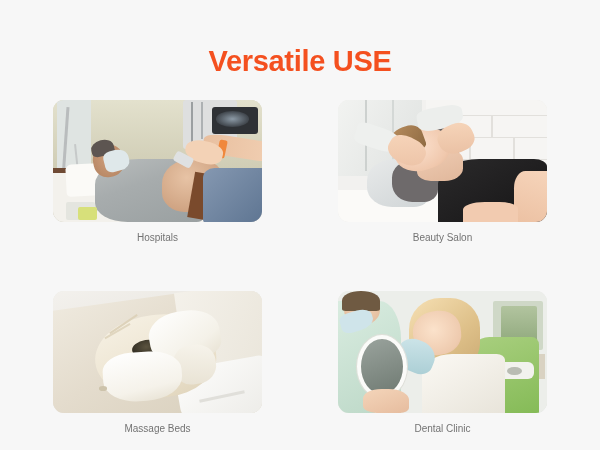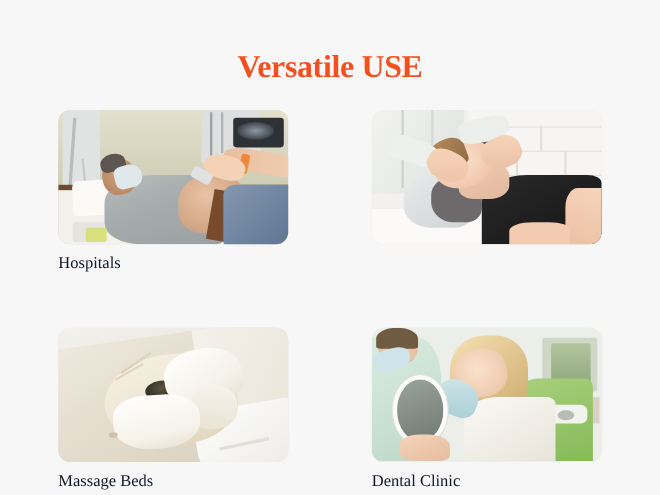--- a/index.html
+++ b/index.html
@@ -46,23 +46,23 @@
   .thumb {
     position: relative;
     width: 209px;
     height: 122px;
     border-radius: 11px;
     overflow: hidden;
     background: #e9e9e6;
   }
   .card-label {
     margin-top: 9px;
-    text-align: left;
-    font-size: 15px;
-    color: #0f172a;
+    text-align: center;
+    font-size: 10px;
+    color: #737373;
     line-height: 1.3;
   }
 
   
   .sc-hosp { position: absolute; inset: 0; background: linear-gradient(180deg,#dfddc9 0%,#ccc9b0 48%,#b8b49a 60%,#c9c6b2 100%); }
   .sc-hosp .wall { position: absolute; left:0; top:0; width:100%; height:58%; background: linear-gradient(180deg,#e3e1cd,#cfccb4); }
   .sc-hosp .wall-door { position:absolute; left:2%; top:0; width:16%; height:58%; background:#dfe4e2; }
   .sc-hosp .rail { position:absolute; left:5%; top:6%; width:2.5px; height:82%; background:#b9bcbd; transform: rotate(4deg); }
   .sc-hosp .rail2 { position:absolute; left:12%; top:36%; width:2px; height:62%; background:#c6c9c9; transform: rotate(-6deg); }
   .sc-hosp .bedline { position:absolute; left:0; top:56%; width:100%; height:5px; background:#6f4a34; }
@@ -226,21 +226,21 @@
     border-radius: 40% 44% 46% 40%;
     transform: rotate(-8deg);
   }
   .sc-mass .wrinkle { position:absolute; left:26%; top:26%; width:16%; height:2px; background:#ddd2ba; transform: rotate(-34deg); }
   .sc-mass .wrinkle2 { position:absolute; left:24%; top:32%; width:14%; height:2px; background:#e0d6bf; transform: rotate(-30deg); }
   .sc-mass .knob { position:absolute; left:22%; top:78%; width:4%; height:4%; background:#cdc3ab; border-radius:50%; }
 </style>
 </head>
 <body style="background: rgb(247, 247, 247);">
 
-<div id="page" style="background: rgb(247, 247, 247); font-family: Liberation Serif, serif;">
+<div id="page" style="background: rgb(247, 247, 247);">
 
   <div class="page-title" style="color: rgb(244, 80, 31);">Versatile USE</div>
 
   <div class="grid">
 
     <div class="card">
       <div class="thumb">
         <div class="sc-hosp">
           <div class="wall"></div>
           <div class="wall-door"></div>
@@ -302,20 +302,21 @@
           <div class="skin-arm"></div>
           <div class="bneck"></div>
           <div class="bface"></div>
           <div class="bhair"></div>
           <div class="sleeve1"></div>
           <div class="sleeve2"></div>
           <div class="hand1"></div>
           <div class="hand2"></div>
         </div>
       </div>
+      <div class="card-label">Beauty Salon</div>
     </div>
 
     <div class="card">
       <div class="thumb">
         <div class="sc-mass">
           <div class="table"></div>
           <div class="table-edge"></div>
           <div class="towel"></div>
           <div class="towel-line"></div>
           <div class="cradle-base"></div>

